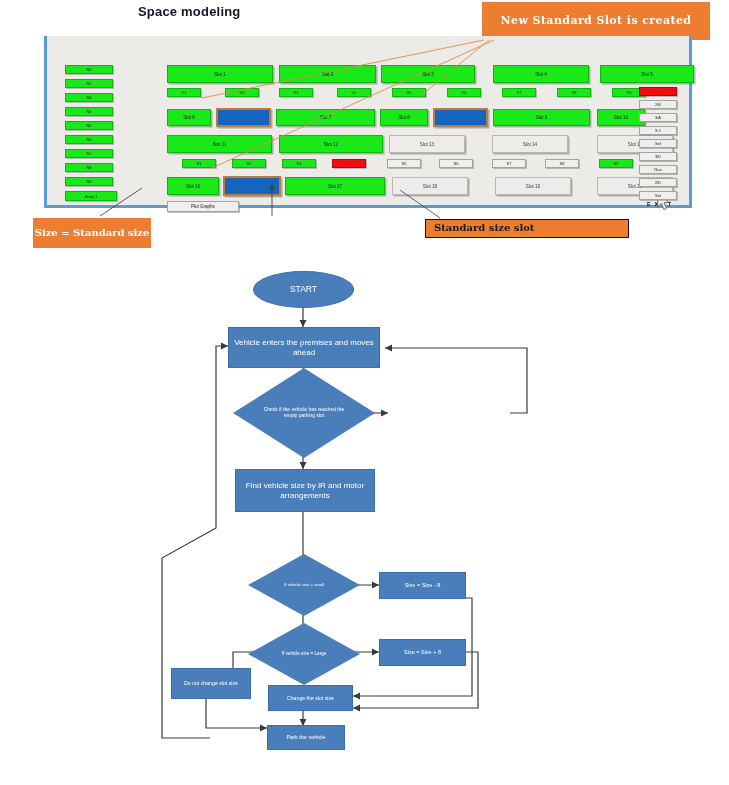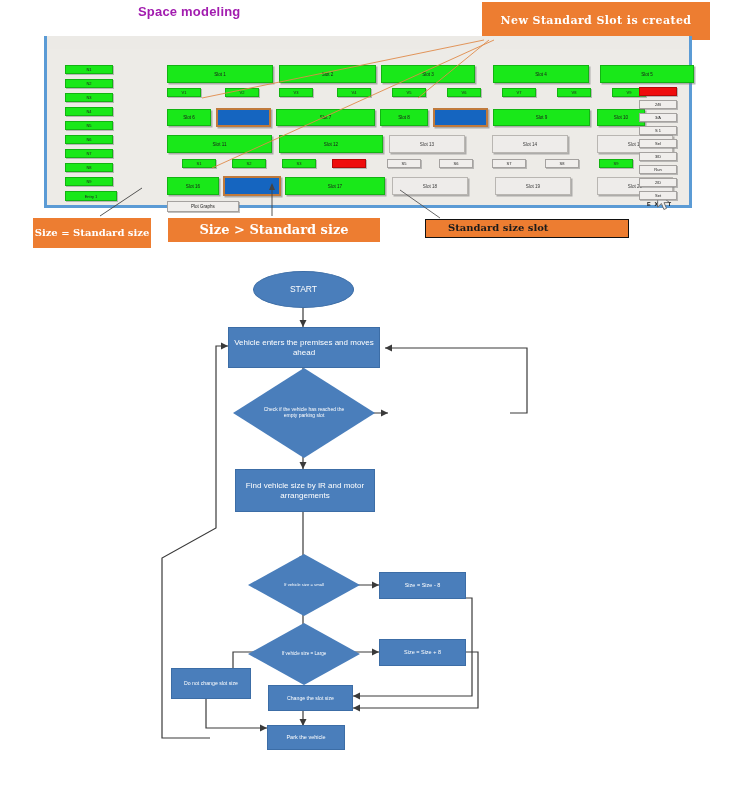--- a/index.html
+++ b/index.html
@@ -8,21 +8,21 @@
     width: 729px; height: 785px;
     background: #ffffff;
     font-family: "Liberation Sans", sans-serif;
     overflow: hidden;
   }
   #page { position: relative; width: 729px; height: 785px; background:#fff; }
 
   
   .space-title {
     position: absolute; left: 138px; top: 4px;
-    font-size: 13px; font-weight: bold; color: #a21caf;
+    font-size: 13px; font-weight: bold; color: #0f172a;
     letter-spacing: .2px;
   }
 
   
   .callout {
     position: absolute;
     background: #ED7D31;
     color: #ffffff;
     font-weight: bold;
     text-align: center;
@@ -32,21 +32,21 @@
   }
   .callout.topbox {
     left: 482px; top: 2px; width: 228px; height: 38px;
     font-size: 11px; letter-spacing: .4px;
   }
   .callout.c1 { left: 33px; top: 218px; width: 118px; height: 30px; font-size: 10px; }
   .callout.c2 { left: 168px; top: 218px; width: 212px; height: 24px; font-size: 13px; }
   .callout.c3 {
     left: 425px; top: 219px; width: 204px; height: 19px;
     font-size: 10px; background:#ED7D31; color:#1b1b1b;
-    border: 1.6px solid #111; justify-content: flex-start; padding-left:22px;
+    border: 1.6px solid #111; justify-content: flex-start; padding-left:8px;
     font-weight: bold;
   }
 
   
   .app-window {
     position: absolute; left: 44px; top: 36px;
     width: 648px; height: 172px;
     background: #eceae6;
     border: 3px solid #5b9bd5;
     border-top: none;
@@ -237,21 +237,20 @@
 
     <line x1="100" y1="216" x2="142" y2="188" stroke="#444" stroke-width="0.9"></line>
 
     <line x1="272" y1="216" x2="272" y2="185" stroke="#444" stroke-width="0.9"></line>
     <polygon points="272,183 269,190 275,190" fill="#444"></polygon>
 
     <line x1="440" y1="218" x2="400" y2="190" stroke="#555" stroke-width="0.9"></line>
   </svg>
 
   <div class="callout c1">Size = Standard size</div>
-  <div class="callout c2">Size &gt; Standard size</div>
   <div class="callout c3">Standard size slot</div>
 
   <div class="flow">
 
     <svg class="lines" viewBox="0 0 729 527" style="height:527px;">
       <defs>
         <marker id="ah" markerWidth="7" markerHeight="7" refX="6" refY="3" orient="auto">
           <path d="M0,0 L6,3 L0,6 z" fill="#3a3a3a"></path>
         </marker>
       </defs>

